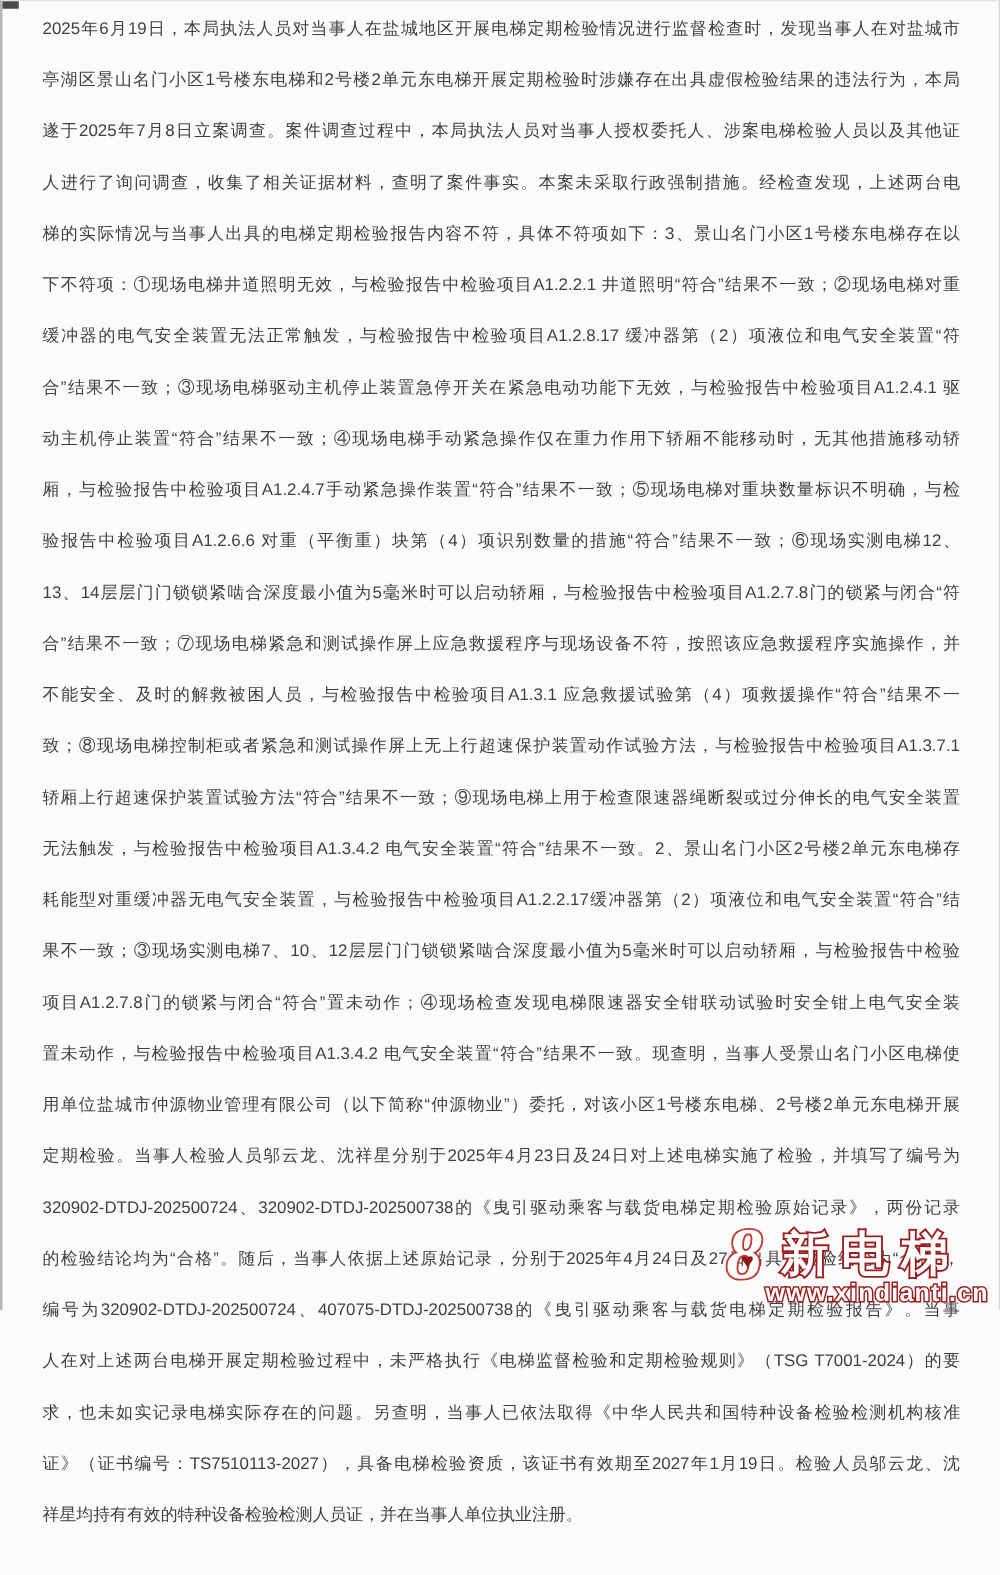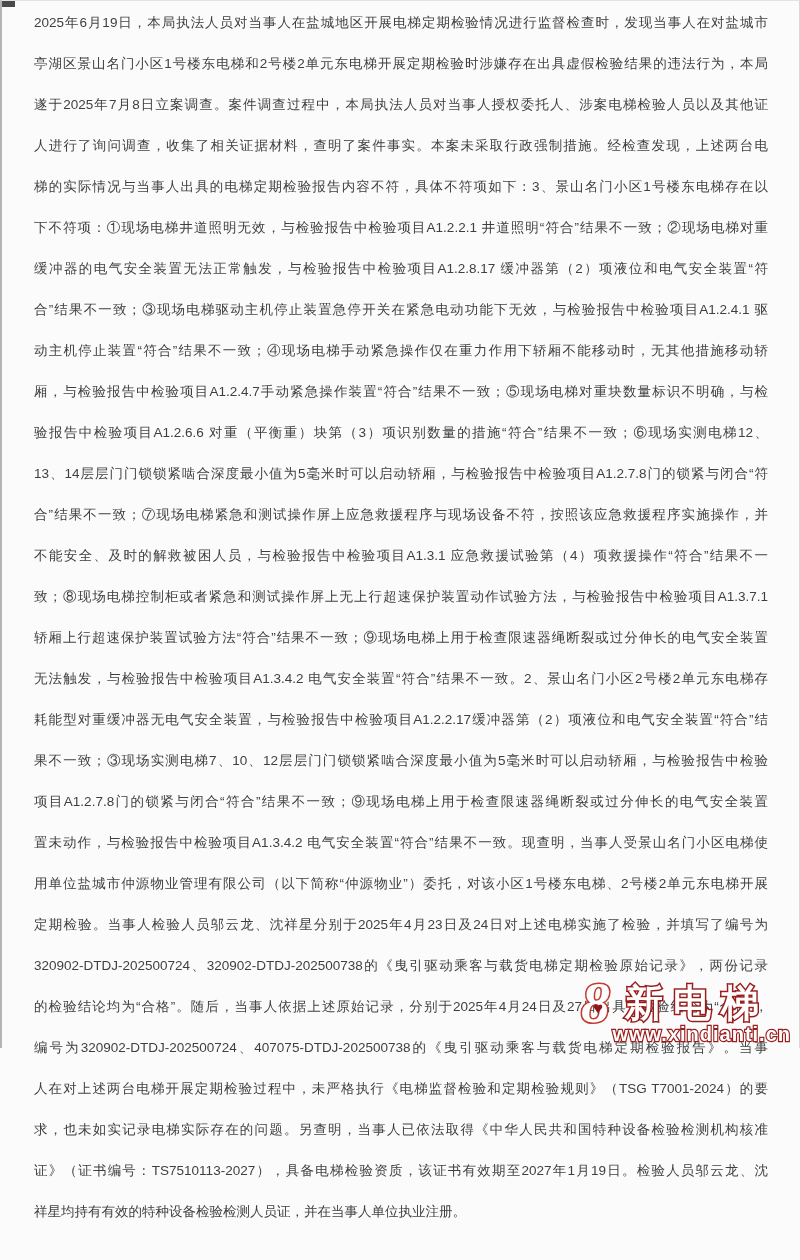--- a/index.html
+++ b/index.html
@@ -69,30 +69,30 @@
   <div class="line">2025年6月19日，本局执法人员对当事人在盐城地区开展电梯定期检验情况进行监督检查时，发现当事人在对盐城市</div>
       <div class="line">亭湖区景山名门小区1号楼东电梯和2号楼2单元东电梯开展定期检验时涉嫌存在出具虚假检验结果的违法行为，本局</div>
       <div class="line">遂于2025年7月8日立案调查。案件调查过程中，本局执法人员对当事人授权委托人、涉案电梯检验人员以及其他证</div>
       <div class="line">人进行了询问调查，收集了相关证据材料，查明了案件事实。本案未采取行政强制措施。经检查发现，上述两台电</div>
       <div class="line">梯的实际情况与当事人出具的电梯定期检验报告内容不符，具体不符项如下：3、景山名门小区1号楼东电梯存在以</div>
       <div class="line">下不符项：①现场电梯井道照明无效，与检验报告中检验项目A1.2.2.1 井道照明“符合”结果不一致；②现场电梯对重</div>
       <div class="line">缓冲器的电气安全装置无法正常触发，与检验报告中检验项目A1.2.8.17 缓冲器第（2）项液位和电气安全装置“符</div>
       <div class="line">合”结果不一致；③现场电梯驱动主机停止装置急停开关在紧急电动功能下无效，与检验报告中检验项目A1.2.4.1 驱</div>
       <div class="line">动主机停止装置“符合”结果不一致；④现场电梯手动紧急操作仅在重力作用下轿厢不能移动时，无其他措施移动轿</div>
       <div class="line">厢，与检验报告中检验项目A1.2.4.7手动紧急操作装置“符合”结果不一致；⑤现场电梯对重块数量标识不明确，与检</div>
-      <div class="line">验报告中检验项目A1.2.6.6 对重（平衡重）块第（3）项识别数量的措施“符合”结果不一致；⑥现场实测电梯12、</div>
+      <div class="line">验报告中检验项目A1.2.6.6 对重（平衡重）块第（4）项识别数量的措施“符合”结果不一致；⑥现场实测电梯12、</div>
       <div class="line">13、14层层门门锁锁紧啮合深度最小值为5毫米时可以启动轿厢，与检验报告中检验项目A1.2.7.8门的锁紧与闭合“符</div>
       <div class="line">合”结果不一致；⑦现场电梯紧急和测试操作屏上应急救援程序与现场设备不符，按照该应急救援程序实施操作，并</div>
       <div class="line">不能安全、及时的解救被困人员，与检验报告中检验项目A1.3.1 应急救援试验第（4）项救援操作“符合”结果不一</div>
       <div class="line">致；⑧现场电梯控制柜或者紧急和测试操作屏上无上行超速保护装置动作试验方法，与检验报告中检验项目A1.3.7.1</div>
       <div class="line">轿厢上行超速保护装置试验方法“符合”结果不一致；⑨现场电梯上用于检查限速器绳断裂或过分伸长的电气安全装置</div>
       <div class="line">无法触发，与检验报告中检验项目A1.3.4.2 电气安全装置“符合”结果不一致。2、景山名门小区2号楼2单元东电梯存</div>
       <div class="line">耗能型对重缓冲器无电气安全装置，与检验报告中检验项目A1.2.2.17缓冲器第（2）项液位和电气安全装置“符合”结</div>
       <div class="line">果不一致；③现场实测电梯7、10、12层层门门锁锁紧啮合深度最小值为5毫米时可以启动轿厢，与检验报告中检验</div>
-      <div class="line">项目A1.2.7.8门的锁紧与闭合“符合”结果不一致；⑨现场电梯上用于检查限速器绳断裂或过分伸长的电气安全装置</div>
+      <div class="line">项目A1.2.7.8门的锁紧与闭合“符合”置未动作；④现场检查发现电梯限速器安全钳联动试验时安全钳上电气安全装</div>
       <div class="line">置未动作，与检验报告中检验项目A1.3.4.2 电气安全装置“符合”结果不一致。现查明，当事人受景山名门小区电梯使</div>
       <div class="line">用单位盐城市仲源物业管理有限公司（以下简称“仲源物业”）委托，对该小区1号楼东电梯、2号楼2单元东电梯开展</div>
       <div class="line">定期检验。当事人检验人员邬云龙、沈祥星分别于2025年4月23日及24日对上述电梯实施了检验，并填写了编号为</div>
       <div class="line">320902-DTDJ-202500724、320902-DTDJ-202500738的《曳引驱动乘客与载货电梯定期检验原始记录》，两份记录</div>
       <div class="line">的检验结论均为“合格”。随后，当事人依据上述原始记录，分别于2025年4月24日及27日出具了检验结论为“合格”，</div>
       <div class="line">编号为320902-DTDJ-202500724、407075-DTDJ-202500738的《曳引驱动乘客与载货电梯定期检验报告》。当事</div>
       <div class="line">人在对上述两台电梯开展定期检验过程中，未严格执行《电梯监督检验和定期检验规则》（TSG T7001-2024）的要</div>
       <div class="line">求，也未如实记录电梯实际存在的问题。另查明，当事人已依法取得《中华人民共和国特种设备检验检测机构核准</div>
       <div class="line">证》（证书编号：TS7510113-2027），具备电梯检验资质，该证书有效期至2027年1月19日。检验人员邬云龙、沈</div>
       <div class="line">祥星均持有有效的特种设备检验检测人员证，并在当事人单位执业注册。</div>

